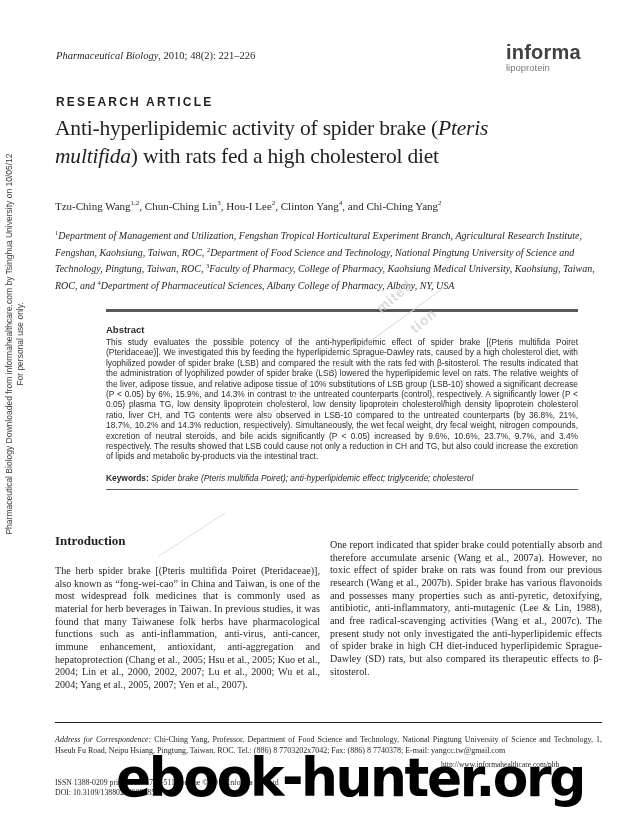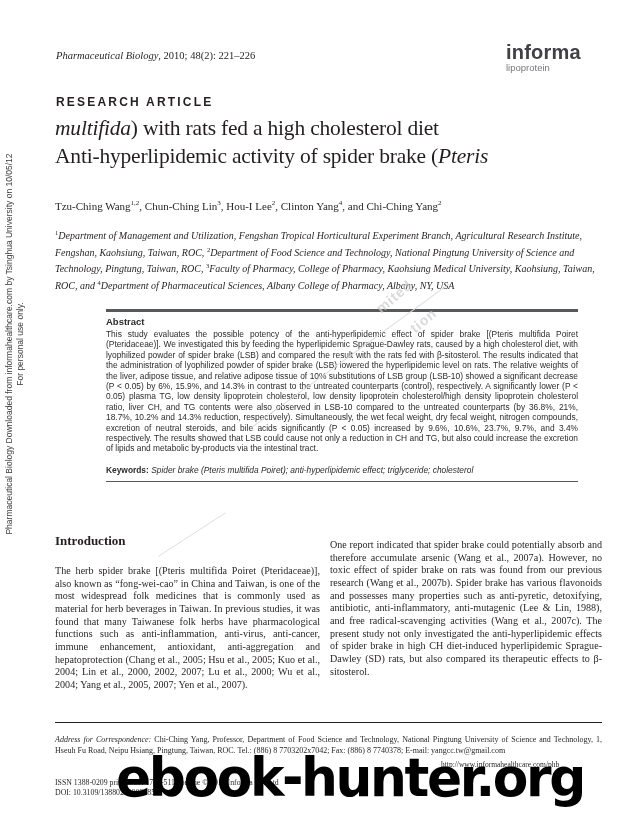--- a/index.html
+++ b/index.html
@@ -30,21 +30,21 @@
   .authors{position:absolute;left:55px;top:199px;font-size:11px;white-space:nowrap;}
   .authors sup{font-size:7px;}
   .affiliations{
     position:absolute;left:55px;top:226px;width:545px;
     font-style:italic;font-size:10px;line-height:13.3px;text-align:left;
   }
   .affiliations sup{font-size:6.5px;font-style:normal;}
   
   .abstract-box{
     position:absolute;left:106px;top:309px;width:472px;
-    border-top:3px solid #58595b;padding-top:4px;
+    border-top:3px solid #58595b;padding-top:12px;
     font-family:"Liberation Sans",sans-serif;color:#2b2b2b;
   }
   .abstract-label{font-weight:bold;font-size:9.5px;margin-bottom:2px;}
   .abstract-body{font-size:8.4px;line-height:10.4px;text-align:justify;}
   .keywords{margin-top:11px;font-size:8.4px;line-height:10.4px;}
   .keywords-label{font-weight:bold;}
   .keywords-value{font-style:italic;}
   .abstract-bottom{border-bottom:1px solid #58595b;margin-top:6px;}
   
   .section-heading{position:absolute;left:55px;top:533px;font-size:13px;font-weight:bold;}
@@ -102,22 +102,22 @@
   <div class="journal-line">
     <span class="journal-name">Pharmaceutical Biology</span><span>, 2010; 48(2): 221–226</span>
   </div>
   <div class="informa">
     <div class="informa-name">informa</div>
     <div class="informa-sub">lipoprotein</div>
   </div>
   <div class="research-article">RESEARCH ARTICLE</div>
 
   <div class="title">
+    <div><span>Anti-hyperlipidemic activity of spider brake (</span><span class="it">Pteris</span></div>
     <div><span class="it">multifida</span><span>) with rats fed a high cholesterol diet</span></div>
-    <div><span>Anti-hyperlipidemic activity of spider brake (</span><span class="it">Pteris</span></div>
   </div>
 
   <div class="authors">
     <span><span>Tzu-Ching Wang</span><sup>1,2</sup><span>, </span></span><span><span>Chun-Ching Lin</span><sup>3</sup><span>, </span></span><span><span>Hou-I Lee</span><sup>2</sup><span>, </span></span><span><span>Clinton Yang</span><sup>4</sup><span>, and </span></span><span><span>Chi-Ching Yang</span><sup>2</sup><span></span></span>
   </div>
 
   <div class="affiliations">
     <sup>1</sup><span>Department of Management and Utilization, Fengshan Tropical Horticultural Experiment Branch, Agricultural Research Institute, Fengshan, Kaohsiung, Taiwan, ROC, </span><sup>2</sup><span>Department of Food Science and Technology, National Pingtung University of Science and Technology, Pingtung, Taiwan, ROC, </span><sup>3</sup><span>Faculty of Pharmacy, College of Pharmacy, Kaohsiung Medical University, Kaohsiung, Taiwan, ROC, and </span><sup>4</sup><span>Department of Pharmaceutical Sciences, Albany College of Pharmacy, Albany, NY, USA</span>
   </div>
 

